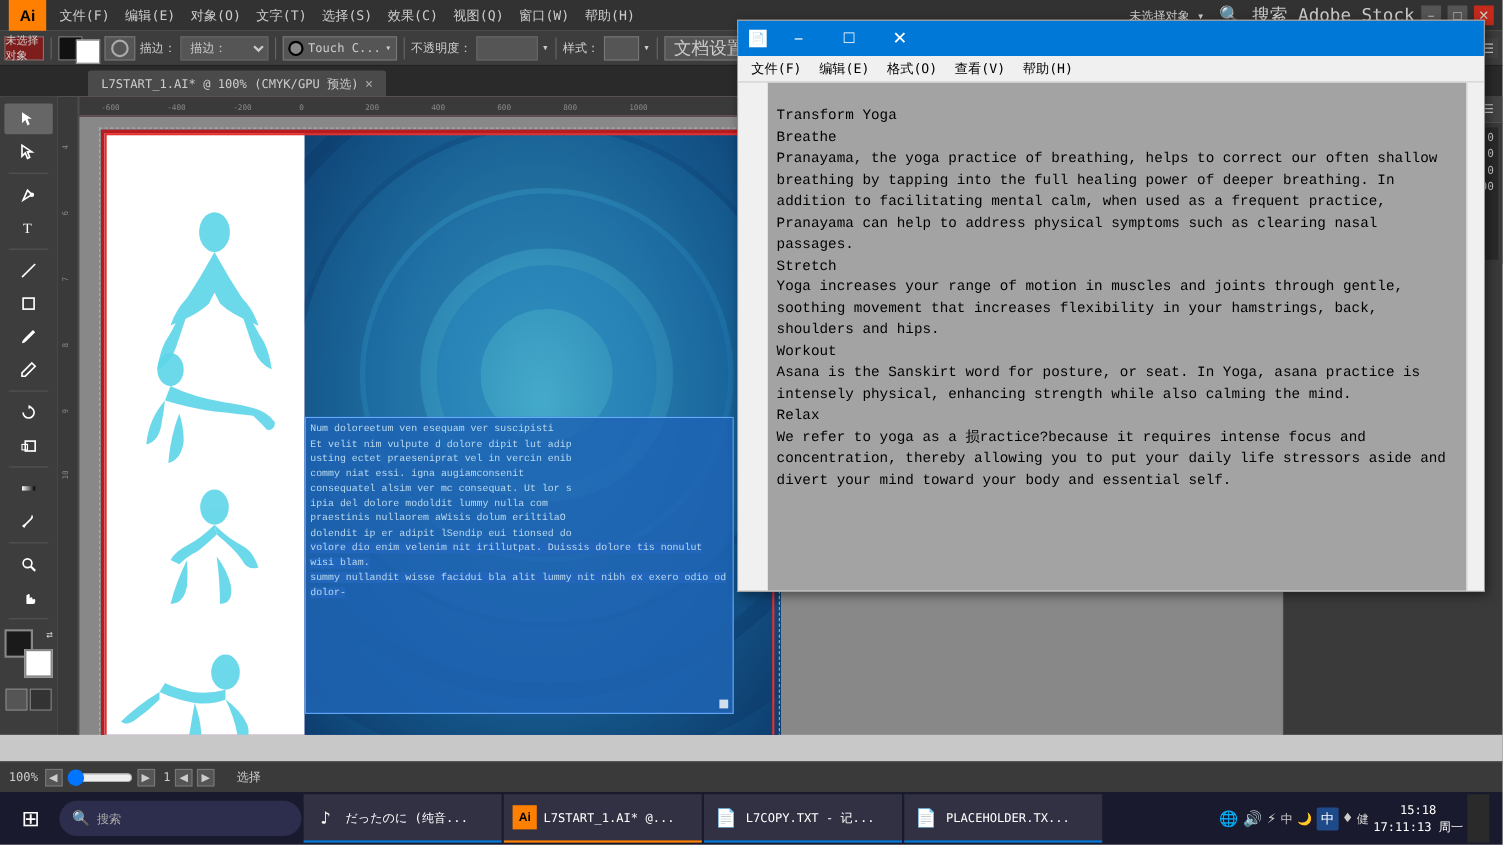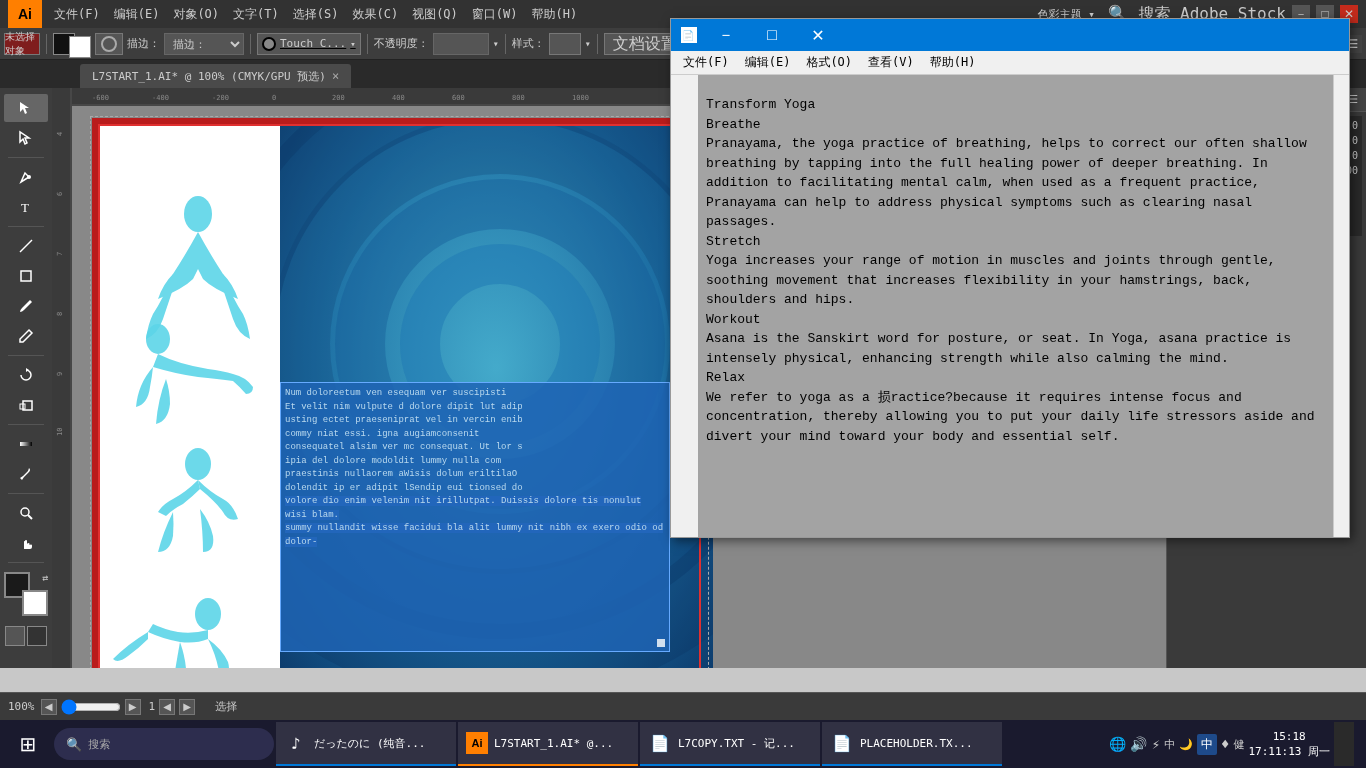--- a/index.html
+++ b/index.html
@@ -204,21 +204,21 @@
       background: #3a3a3a;
       border-right: 1px solid #555;
     }
 
     
     #artboard {
       position: absolute;
       top: 30px; left: 40px;
       width: 615px; height: 610px;
       background: #701a75;
-      border: 6px solid #b91c1c;
+      border: 3px solid #b91c1c;
     }
 
     
     #artboard-left {
       position: absolute;
       top: 0; left: 0;
       width: 182px; height: 100%;
       background: #fff;
     }
 
@@ -472,21 +472,21 @@
   <span class="menu-item">文件(F)</span>
   <span class="menu-item">编辑(E)</span>
   <span class="menu-item">对象(O)</span>
   <span class="menu-item">文字(T)</span>
   <span class="menu-item">选择(S)</span>
   <span class="menu-item">效果(C)</span>
   <span class="menu-item">视图(Q)</span>
   <span class="menu-item">窗口(W)</span>
   <span class="menu-item">帮助(H)</span>
   <div class="top-right-controls">
-    <span style="color:#ccc;font-size:11px;">色彩主题 ▾</span>
+    <span style="color:#ccc;font-size:11px;">未选择对象 ▾</span>
     <span style="color:#ccc;font-size:16px;margin-left:8px;">🔍 搜索 Adobe Stock</span>
     <button class="window-ctrl-btn">－</button>
     <button class="window-ctrl-btn">□</button>
     <button class="window-ctrl-btn" style="background:#c42b1c;">✕</button>
   </div>
 </div>
 
 <div id="toolbar">
 
   <div style="display:flex;align-items:center;gap:3px;">
@@ -504,21 +504,21 @@
   <div style="background:#555;border:1px solid #777;width:28px;height:22px;display:flex;align-items:center;justify-content:center;">
     <div style="width:16px;height:16px;border-radius:50%;border:2px solid #aaa;background:transparent;"></div>
   </div>
   <span class="toolbar-label">描边：</span>
 
   <select class="toolbar-select" style="width:80px;">
     <option>描边：</option>
   </select>
   <div class="toolbar-separator"></div>
 
-  <div style="display:flex;align-items:center;gap:0;text-decoration:underline;">
+  <div style="display:flex;align-items:center;gap:0;">
     <div style="background:#555;border:1px solid #777;display:flex;align-items:center;height:22px;">
       <div style="width:14px;height:14px;border-radius:50%;border:2px solid #000;background:#888;margin:0 4px;"></div>
       <span style="color:#ccc;font-size:11px;padding-right:4px;">Touch C...</span>
       <span style="color:#ccc;font-size:9px;padding-right:4px;">▾</span>
     </div>
   </div>
   <div class="toolbar-separator"></div>
   <span class="toolbar-label">不透明度：</span>
   <input type="text" class="toolbar-input" style="width: 56px;">
   <span style="color:#ccc;font-size:10px;">▾</span>

